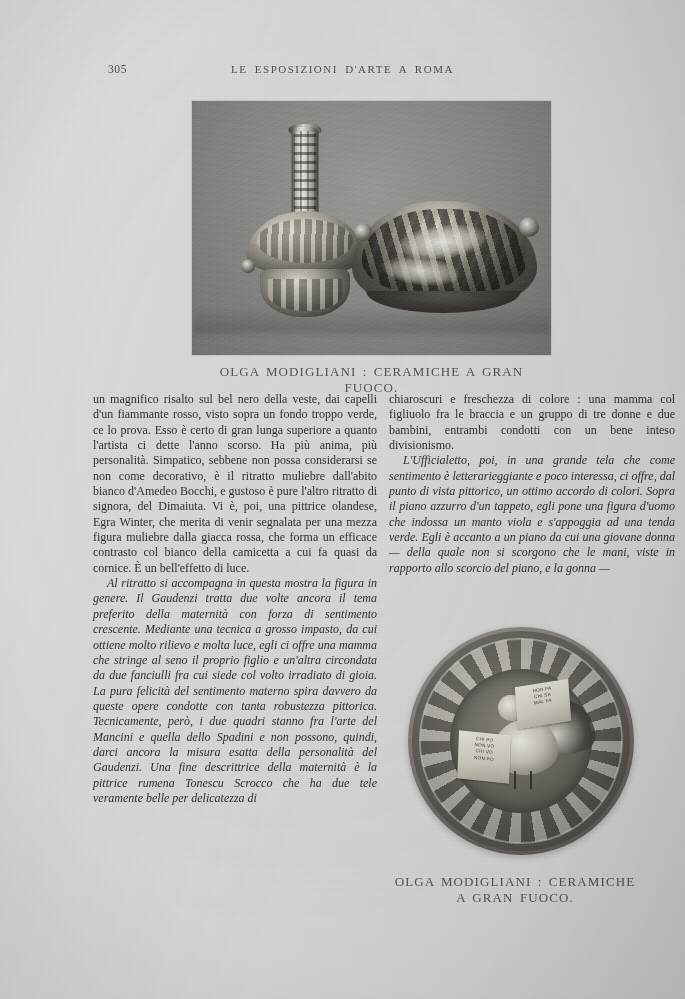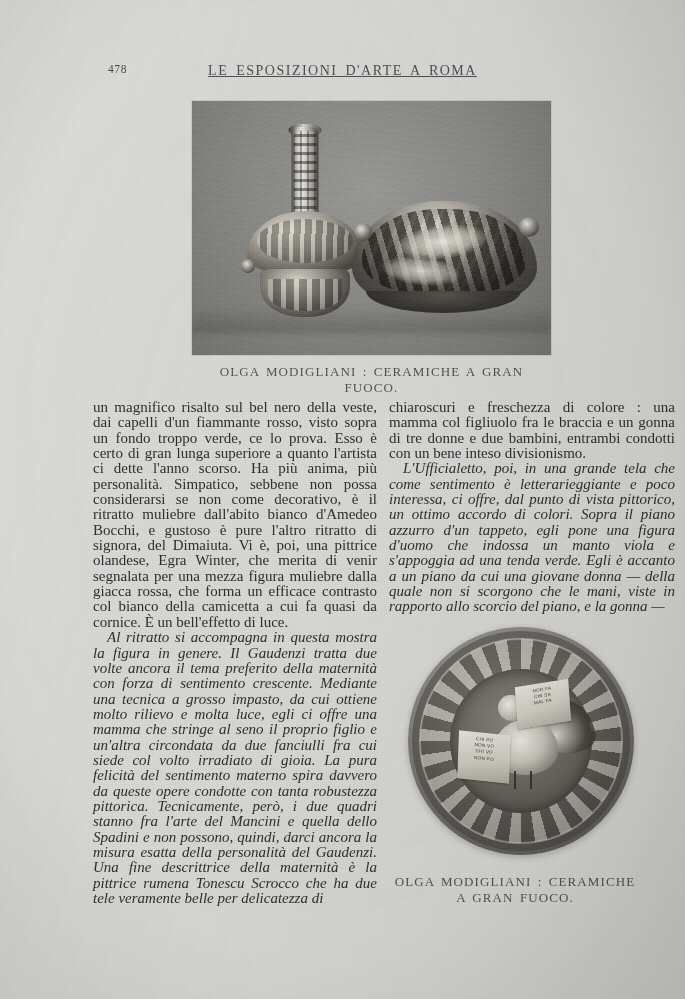--- a/index.html
+++ b/index.html
@@ -54,25 +54,24 @@
     font-size: 11.5px;
     letter-spacing: .6px;
     color: #4a4a4a;
   }
   .runhead-title {
     position: absolute;
     left: 0;
     right: 0;
     top: 0;
     text-align: center;
-    font-size: 14px;
+    font-size: 11px;
     letter-spacing: 1.5px;
     color: #4f4f4f;
     word-spacing: 3px;
-    text-decoration: underline;
   }
 
   
   .plate-top {
     position: absolute;
     left: 192px;
     top: 101px;
     width: 359px;
     height: 254px;
     background: #8e8e8c;
@@ -207,23 +206,23 @@
     letter-spacing: 1.1px;
     word-spacing: 2px;
     color: #55534f;
   }
   .caption-top { left: 192px; width: 359px; top: 364px; }
   .caption-bottom { left: 389px; width: 252px; top: 874px; }
 
   
   .col {
     position: absolute;
-    top: 400px;
+    top: 392px;
     width: 284px;
-    font-size: 15px;
+    font-size: 12px;
     line-height: 15.35px;
     text-align: justify;
     text-justify: inter-word;
     color: #2f2d2b;
     hyphens: manual;
   }
   .col-left  { left: 93px; }
   .col-right { left: 389px; width: 286px; }
   .col p { margin: 0; text-indent: 0; }
   .col p.indent { text-indent: 14px; font-style: italic; }
@@ -309,21 +308,21 @@
       linear-gradient(to bottom, rgba(40,37,33,0.8) 0 18px, rgba(0,0,0,0) 18px) left 6px top / 2px 22px no-repeat,
       linear-gradient(to bottom, rgba(40,37,33,0.8) 0 18px, rgba(0,0,0,0) 18px) left 22px top / 2px 22px no-repeat;
   }
 </style>
 </head>
 <body>
 
 <div class="page">
 
   <div class="runhead">
-    <div class="folio">478</div>
+    <div class="folio">305</div>
     <div class="runhead-title">LE ESPOSIZIONI D'ARTE A ROMA</div>
   </div>
 
   <div class="plate-top">
     <div class="photo-bg"></div>
     <div class="shadowline"></div>
 
     <div class="vase">
       <div class="lip"></div>
       <div class="neck"></div>
@@ -347,21 +346,21 @@
   </div>
 
   <div class="caption caption-top">OLGA MODIGLIANI : CERAMICHE A GRAN FUOCO.</div>
 
   <div class="col col-left">
     <p>un magnifico risalto sul bel nero della veste, dai capelli d'un fiammante rosso, visto sopra un fondo troppo verde, ce lo prova. Esso è certo di gran lunga superiore a quanto l'artista ci dette l'anno scorso. Ha più anima, più personalità. Simpatico, sebbene non possa considerarsi se non come decorativo, è il ritratto muliebre dall'abito bianco d'Amedeo Bocchi, e gustoso è pure l'altro ritratto di signora, del Dimaiuta. Vi è, poi, una pittrice olandese, Egra Winter, che merita di venir segnalata per una mezza figura muliebre dalla giacca rossa, che forma un efficace contrasto col bianco della camicetta a cui fa quasi da cornice. È un bell'effetto di luce.</p>
     <p class="indent">Al ritratto si accompagna in questa mostra la figura in genere. Il Gaudenzi tratta due volte ancora il tema preferito della maternità con forza di sentimento crescente. Mediante una tecnica a grosso impasto, da cui ottiene molto rilievo e molta luce, egli ci offre una mamma che stringe al seno il proprio figlio e un'altra circondata da due fanciulli fra cui siede col volto irradiato di gioia. La pura felicità del sentimento materno spira davvero da queste opere condotte con tanta robustezza pittorica. Tecnicamente, però, i due quadri stanno fra l'arte del Mancini e quella dello Spadini e non possono, quindi, darci ancora la misura esatta della personalità del Gaudenzi. Una fine descrittrice della maternità è la pittrice rumena Tonescu Scrocco che ha due tele veramente belle per delicatezza di</p>
   </div>
 
   <div class="col col-right">
-    <p>chiaroscuri e freschezza di colore : una mamma col figliuolo fra le braccia e un gonna di tre donne e due bambini, entrambi condotti con un bene inteso divisionismo.</p>
+    <p>chiaroscuri e freschezza di colore : una mamma col figliuolo fra le braccia e un gruppo di tre donne e due bambini, entrambi condotti con un bene inteso divisionismo.</p>
     <p class="indent">L'Ufficialetto, poi, in una grande tela che come sentimento è letterarieggiante e poco interessa, ci offre, dal punto di vista pittorico, un ottimo accordo di colori. Sopra il piano azzurro d'un tappeto, egli pone una figura d'uomo che indossa un manto viola e s'appoggia ad una tenda verde. Egli è accanto a un piano da cui una giovane donna — della quale non si scorgono che le mani, viste in rapporto allo scorcio del piano, e la gonna —</p>
   </div>
 
   <div class="plate-round">
     <div class="rays"></div>
     <div class="well"></div>
     <div class="rooster-tail"></div>
     <div class="rooster-body"></div>
     <div class="rooster-head"></div>
     <div class="legs"></div>

